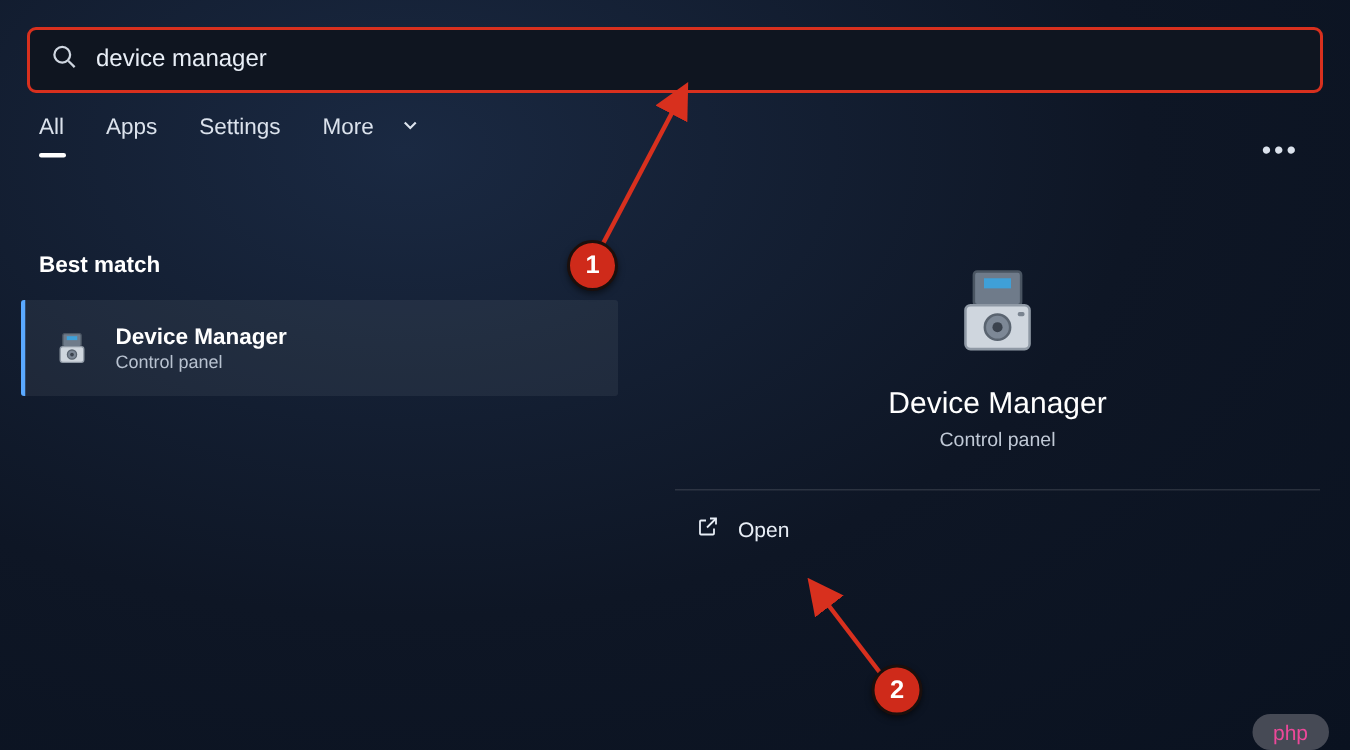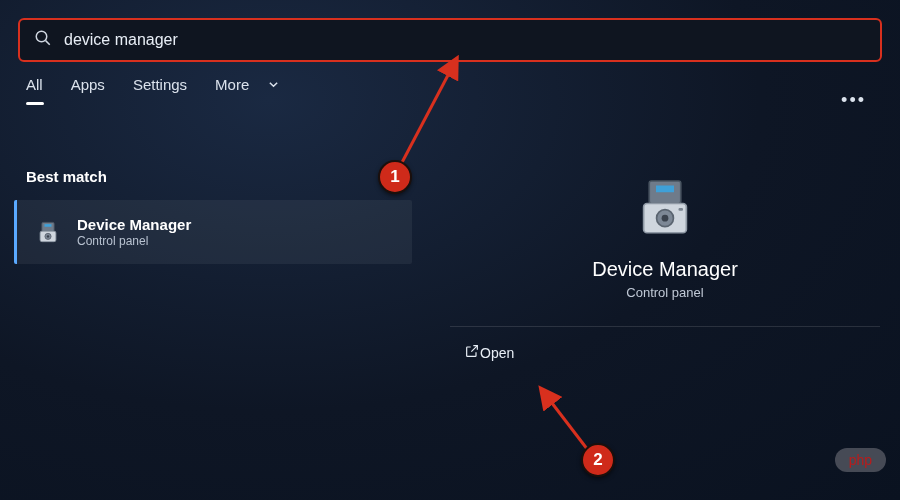--- a/index.html
+++ b/index.html
@@ -102,20 +102,21 @@
     width: 100%; height: 1px;
     background: rgba(255,255,255,0.12);
     margin-top: 26px;
   }
   .open-row {
     align-self: flex-start;
     margin-top: 16px;
     margin-left: 14px;
     display: flex;
     align-items: center;
+    gap: 12px;
     font-size: 14px;
     color: #e8eef6;
     cursor: pointer;
   }
   .open-row svg { width: 16px; height: 16px; stroke: #e8eef6; fill: none; stroke-width: 1.8; }
 
   
   .arrow1 {
     position: absolute;
     left: 382px; top: 50px;
@@ -135,23 +136,23 @@
     background: #cf2a1a;
     border: 2px solid #1b0f0c;
     display: flex; align-items: center; justify-content: center;
     color: #fff; font-weight: 700; font-size: 17px;
     box-shadow: 0 2px 4px rgba(0,0,0,0.5);
   }
   .badge1 { left: 378px; top: 160px; }
   .badge2 { left: 581px; top: 443px; }
   .watermark {
     position: absolute;
-    right: 14px; bottom: 28px;
+    right: 14px; bottom: 0;
     background: rgba(120,120,130,0.55);
-    color: #b91c1c;
+    color: #ec4899;
     font-size: 14px;
     padding: 4px 14px;
     border-radius: 16px;
   }
 </style>
 </head>
 <body>
 
 <div class="search-wrap">
   <span>

